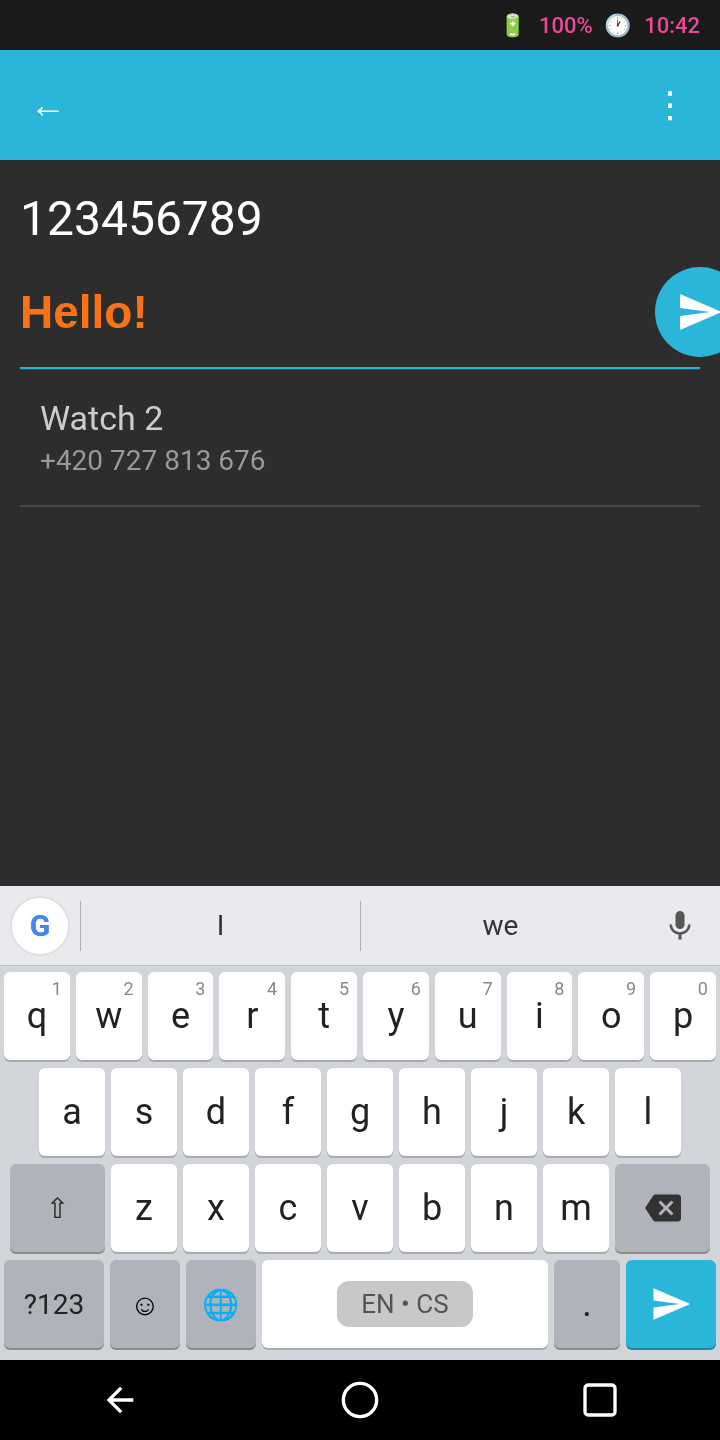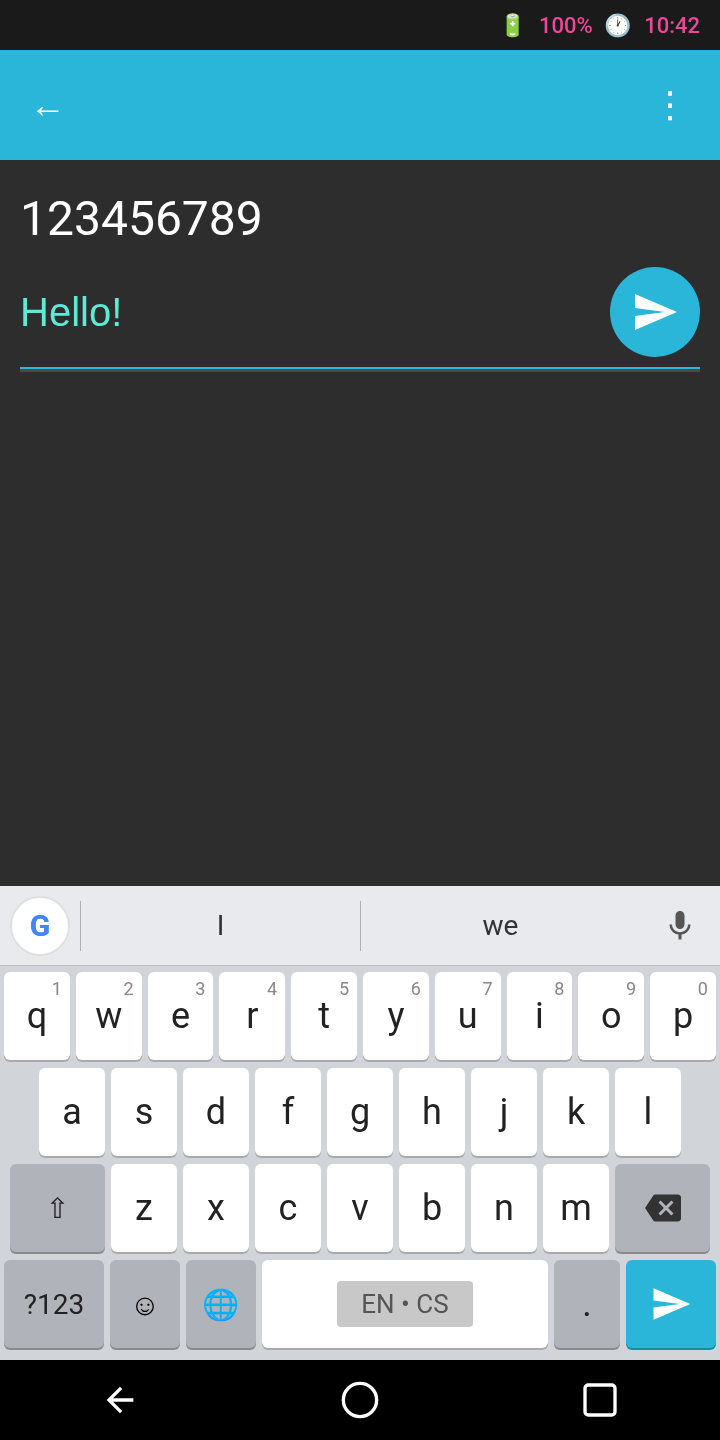--- a/index.html
+++ b/index.html
@@ -75,23 +75,23 @@
       align-items: center;
       padding-bottom: 10px;
       border-bottom: 2px solid #29b6d8;
       margin-bottom: 0;
     }
     .message-input {
       flex: 1;
       background: transparent;
       border: none;
       outline: none;
-      color: #5eead4;
-      font-size: 40px;
-      font-weight: 400;
+      color: #f97316;
+      font-size: 46px;
+      font-weight: 700;
       caret-color: #29b6d8;
     }
     .send-button {
       width: 90px;
       height: 90px;
       background: #29b6d8;
       border-radius: 50%;
       border: none;
       display: flex;
       align-items: center;
@@ -262,21 +262,21 @@
       justify-content: center;
       cursor: pointer;
       box-shadow: 0 2px 0 #aaaaaa;
       flex: 4;
     }
     .key-space-label {
       font-size: 26px;
       color: #555555;
       background: #c8c8c8;
       padding: 8px 24px;
-      border-radius: 4px;
+      border-radius: 12px;
     }
     .key-dot {
       background: #b0b3ba;
       border-radius: 6px;
       height: 88px;
       display: flex;
       align-items: center;
       justify-content: center;
       cursor: pointer;
       box-shadow: 0 2px 0 #8a8a8a;
@@ -356,20 +356,24 @@
   <div class="message-input-row">
     <input class="message-input" type="text" value="Hello!" style="">
     <button class="send-button">
       <svg viewBox="0 0 24 24" xmlns="http://www.w3.org/2000/svg">
         <path d="M2 21L23 12 2 3v7l15 2-15 2z"></path>
       </svg>
     </button>
   </div>
 
   <div class="divider"></div>
+  <div class="contact-item">
+    <div class="contact-name">Watch 2</div>
+    <div class="contact-phone">+420 727 813 676</div>
+  </div>
 
   <div class="divider"></div>
   <div class="divider"></div>
 </div>
 
 <div class="keyboard-area">
 
   <div class="suggestion-bar">
     <div class="suggestion-google">
       <span class="suggestion-google-g" style="background: linear-gradient(#4285F4, #4285F4); -webkit-background-clip: text;">

